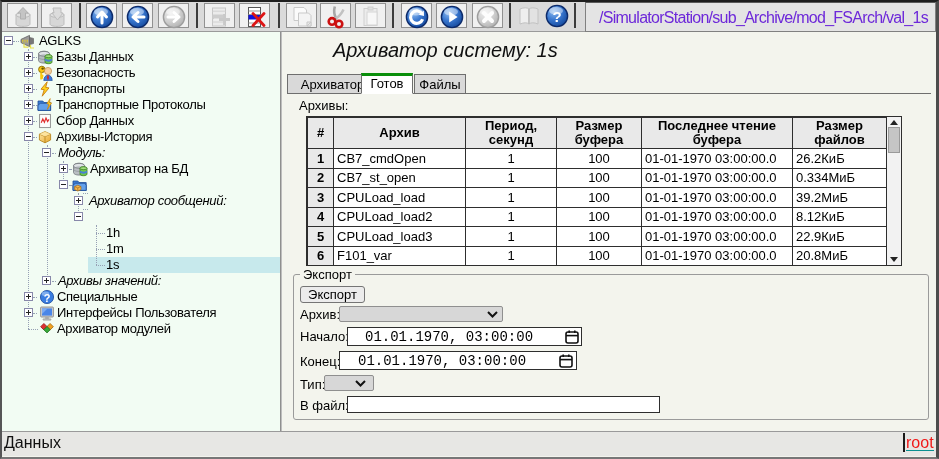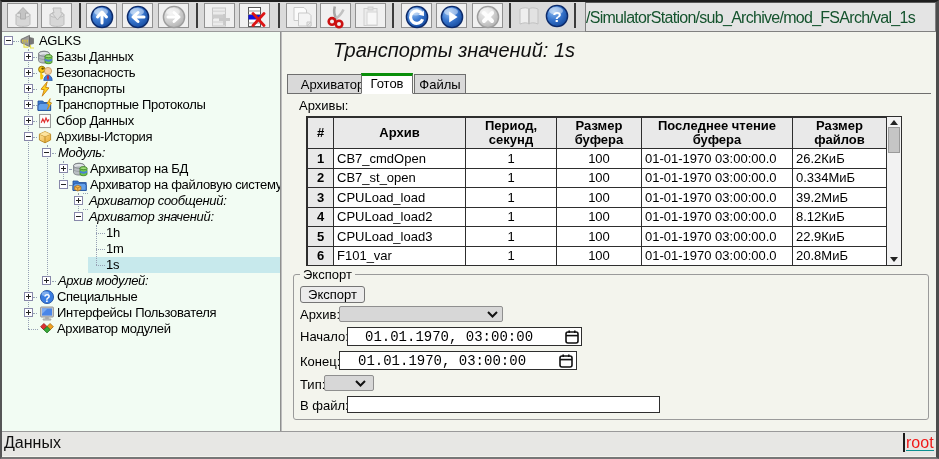--- a/index.html
+++ b/index.html
@@ -7,21 +7,21 @@
 #win { position:absolute; left:0; top:0; width:939px; height:459px;
   border-top:2px solid #1e1e1e; border-left:2px solid #565656;
   border-right:3px solid #4c4c4c; border-bottom:2px solid #777; }
 .abs { position:absolute; }
 #toolbar { left:0; top:0; width:934px; height:30px; background:#dadada; border-bottom:1px solid #9a9a9a; }
 .tbtn { position:absolute; top:1px; width:31px; height:25px; background:#f0f0f0; border:1px solid #919191; }
 .tbtn svg { position:absolute; left:3px; top:1px; }
 .tsep { position:absolute; top:1px; width:2px; height:25px; background:#3c3c3c; }
 .flaticon { position:absolute; top:2px; }
 #pathfield { position:absolute; left:583px; top:0px; width:351px; height:30px; background:#e4e4e4;
-  border:1px solid #808080; border-top:1px solid #5a5a5a; color:#14532d; font-size:16px; letter-spacing:-0.72px; line-height:29px; padding-left:0;
+  border:1px solid #808080; border-top:1px solid #5a5a5a; color:#6d28d9; font-size:16px; letter-spacing:-0.72px; line-height:29px; padding-left:13px;
   white-space:nowrap; }
 #tree { left:0px; top:30px; width:278px; height:400px; background:#f2fcf3; overflow:hidden; }
 #split { left:278px; top:30px; width:2px; height:400px; background:#8f8f8f; border-right:1px solid #bdbdbd; }
 #panel { left:281px; top:31px; width:653px; height:399px; background:#f3f4ed; }
 .trow { position:absolute; height:16px; font-size:13px; letter-spacing:-0.3px; line-height:16px; color:#000; white-space:nowrap; }
 .exp { position:absolute; width:9px; height:9px; background:#fff; border:1px solid #8888aa; }
 .exp i { position:absolute; background:#222; }
 .exp .h { left:1px; top:3px; width:5px; height:1px; }
 .exp .v { left:3px; top:1px; width:1px; height:5px; }
 .vline { position:absolute; width:0px; border-left:1px dotted #96a0b4; }
@@ -325,38 +325,36 @@
 <div class="trow" style="left:88px;top:129px">Архиватор на БД</div>
 <div class="exp" style="left:57px;top:148px">
         <i class="h"></i>
       </div>
 <div class="ticon" style="left:70px;top:145px"><svg width="16" height="16" viewBox="0 0 16 16">
           <path d="M1 4 L5.8 4 L7 5.6 L14.2 5.6 L14.2 13.4 L1 13.4 Z" fill="#3e7fd6" stroke="#1c4a94" stroke-width="0.8"></path>
           <path d="M1 8 L3.6 6.2 L12.8 6.2 L14.2 8.2 L14.2 13.4 L1 13.4 Z" fill="#62a0ea" stroke="#1c4a94" stroke-width="0.8"></path>
           <path d="M2.6 9.6 L5.8 8.2 L9 9.6 L9 12.6 L5.8 14 L2.6 12.6 Z" fill="#f8b850" stroke="#a86e18" stroke-width="0.7"></path>
           <path d="M2.6 9.6 L5.8 10.9 L9 9.6 M5.8 10.9 L5.8 14" fill="none" stroke="#a86e18" stroke-width="0.7"></path>
         </svg></div>
-<div class="trow" style="left:88px;top:145px">Архиватор на файловую систему</div>
 <div class="exp" style="left:72px;top:164px">
         <i class="h"></i>
         <i class="v"></i>
       </div>
 <div class="trow" style="left:87px;top:161px;font-style:italic">Архиватор сообщений:</div>
 <div class="exp" style="left:72px;top:180px">
         <i class="h"></i>
       </div>
-<div class="trow" style="left:87px;top:177px;font-style:italic">Архиватор значений:</div>
 <div class="trow" style="left:104px;top:193px">1h</div>
 <div class="trow" style="left:104px;top:209px">1m</div>
 <div class="trow" style="left:104px;top:225px">1s</div>
 <div class="exp" style="left:40px;top:244px">
         <i class="h"></i>
         <i class="v"></i>
       </div>
-<div class="trow" style="left:56px;top:241px;font-style:italic">Архив модулей:</div>
+<div class="trow" style="left:56px;top:241px;font-style:italic">Архивы значений:</div>
 <div class="exp" style="left:22px;top:260px">
         <i class="h"></i>
         <i class="v"></i>
       </div>
 <div class="ticon" style="left:37px;top:257px"><svg width="16" height="16" viewBox="0 0 16 16">
           <circle cx="8" cy="8" r="6.6" fill="#3a7de0" stroke="#1c4a9c" stroke-width="0.8"></circle>
           <ellipse cx="6.4" cy="4.8" rx="3.8" ry="2.3" fill="#8cb6f0" opacity="0.85"></ellipse>
           <text x="8" y="12.6" font-family="Liberation Sans" font-size="11" font-weight="bold" fill="#fff" text-anchor="middle">?</text>
         </svg></div>
 <div class="trow" style="left:55px;top:257px">Специальные</div>
@@ -374,21 +372,21 @@
 <div class="trow" style="left:55px;top:273px">Интерфейсы Пользователя</div>
 <div class="ticon" style="left:37px;top:289px"><svg width="16" height="16" viewBox="0 0 16 16">
           <rect x="2.6" y="3.4" width="4.6" height="4.6" transform="rotate(45 4.9 5.7)" fill="#e03030" stroke="#8e1616" stroke-width="0.7"></rect>
           <rect x="8.8" y="3.4" width="4.6" height="4.6" transform="rotate(45 11.1 5.7)" fill="#f0a020" stroke="#9a6206" stroke-width="0.7"></rect>
           <rect x="5.7" y="6.4" width="4.6" height="4.6" transform="rotate(45 8 8.7)" fill="#38a838" stroke="#1a6a1a" stroke-width="0.7"></rect>
         </svg></div>
 <div class="trow" style="left:55px;top:289px">Архиватор модулей</div>
 </div>
 <div id="split" class="abs"></div>
 <div id="panel" class="abs">
-<div id="title">Транспорты значений: 1s</div>
+<div id="title">Архиватор систему: 1s</div>
 <div id="tabline"></div>
 <div class="tab" style="left:4px;width:91px;">Архиватор</div>
 <div class="tab active" style="left:78px;width:52px;top:40px;">Готов</div>
 <div class="tab" style="left:131px;width:52px;">Файлы</div>
 <div id="arhlbl">Архивы:</div>
 <div id="tblwrap">
 <table>
 <colgroup>
             <col style="width:26px">
             <col style="width:132px">

